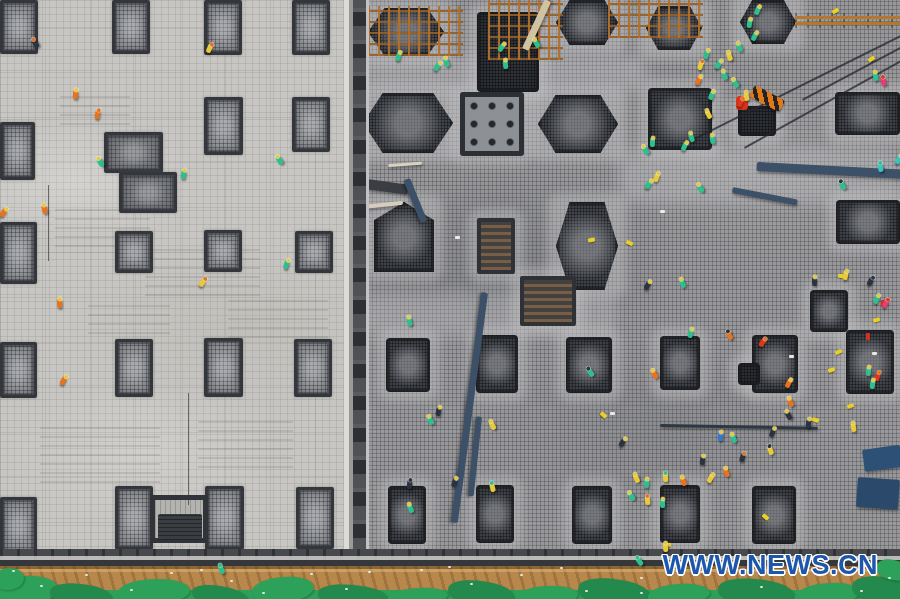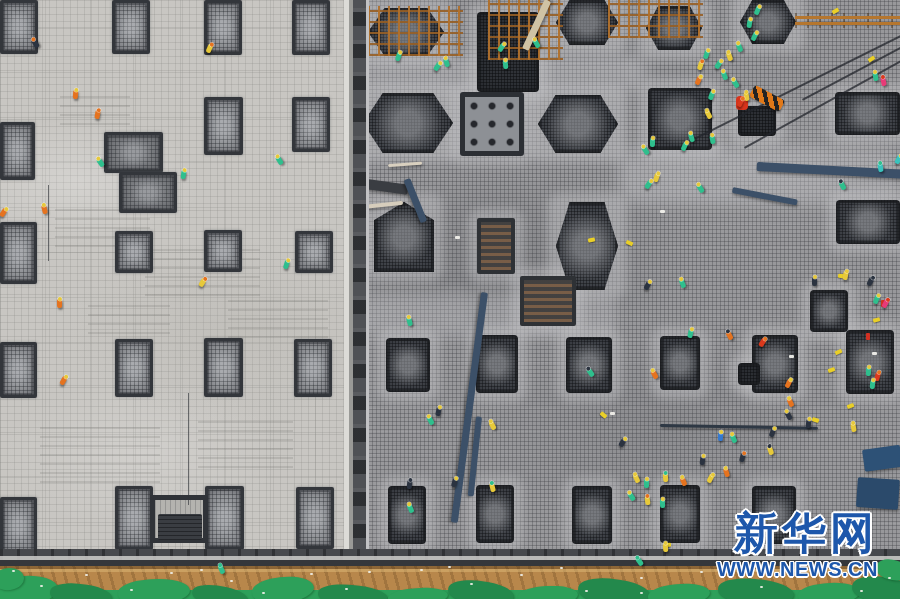--- a/index.html
+++ b/index.html
@@ -103,21 +103,21 @@
   .worker .helmet{left:0.5px;top:-2px;width:4px;height:4px;border-radius:50%;
     box-shadow:0 0 0 0.5px rgba(255,255,255,.55);}
 
   
   .watermark{right:22px;bottom:18px;text-align:right;z-index:30;}
   .wm-brand{position:static;display:block;font-family:"DejaVu Sans",sans-serif;font-weight:bold;
     font-size:44px;line-height:1.05;letter-spacing:4px;color:#1d57ab;
     text-shadow:0 2px 0 #fff,0 -2px 0 #fff,2px 0 0 #fff,-2px 0 0 #fff,
                 1.5px 1.5px 0 #fff,-1.5px 1.5px 0 #fff,1.5px -1.5px 0 #fff,-1.5px -1.5px 0 #fff;}
   .wm-url{position:static;display:block;margin-top:2px;font-family:"Liberation Sans",sans-serif;
-    font-weight:bold;font-size:20px;letter-spacing:.5px;color:#1d57ab;
+    font-weight:bold;font-size:27px;letter-spacing:.5px;color:#1d57ab;
     text-shadow:0 1.5px 0 #fff,0 -1.5px 0 #fff,1.5px 0 0 #fff,-1.5px 0 0 #fff,
                 1px 1px 0 #fff,-1px 1px 0 #fff,1px -1px 0 #fff,-1px -1px 0 #fff;text-align:center;}
 </style>
 </head>
 <body>
 
 <div class="stage">
   <div class="slab-left"></div>
   <div class="slab-right"></div>
 
@@ -596,16 +596,15 @@
       </div>
       <div class="worker" style="left: 875px; top: 372px; background: rgb(218, 57, 28); transform: rotate(14deg);">
         <span class="helmet" style="background: rgb(229, 115, 31);"></span>
       </div>
       <div class="worker" style="left: 870px; top: 380px; background: rgb(47, 191, 141); transform: rotate(5deg);">
         <span class="helmet" style="background: rgb(231, 201, 58);"></span>
       </div>
     </div>
 
   <div class="watermark">
-    <span class="wm-brand">新华网</span>
     <span class="wm-url">WWW.NEWS.CN</span>
   </div>
 </div>
 
 </body></html>

